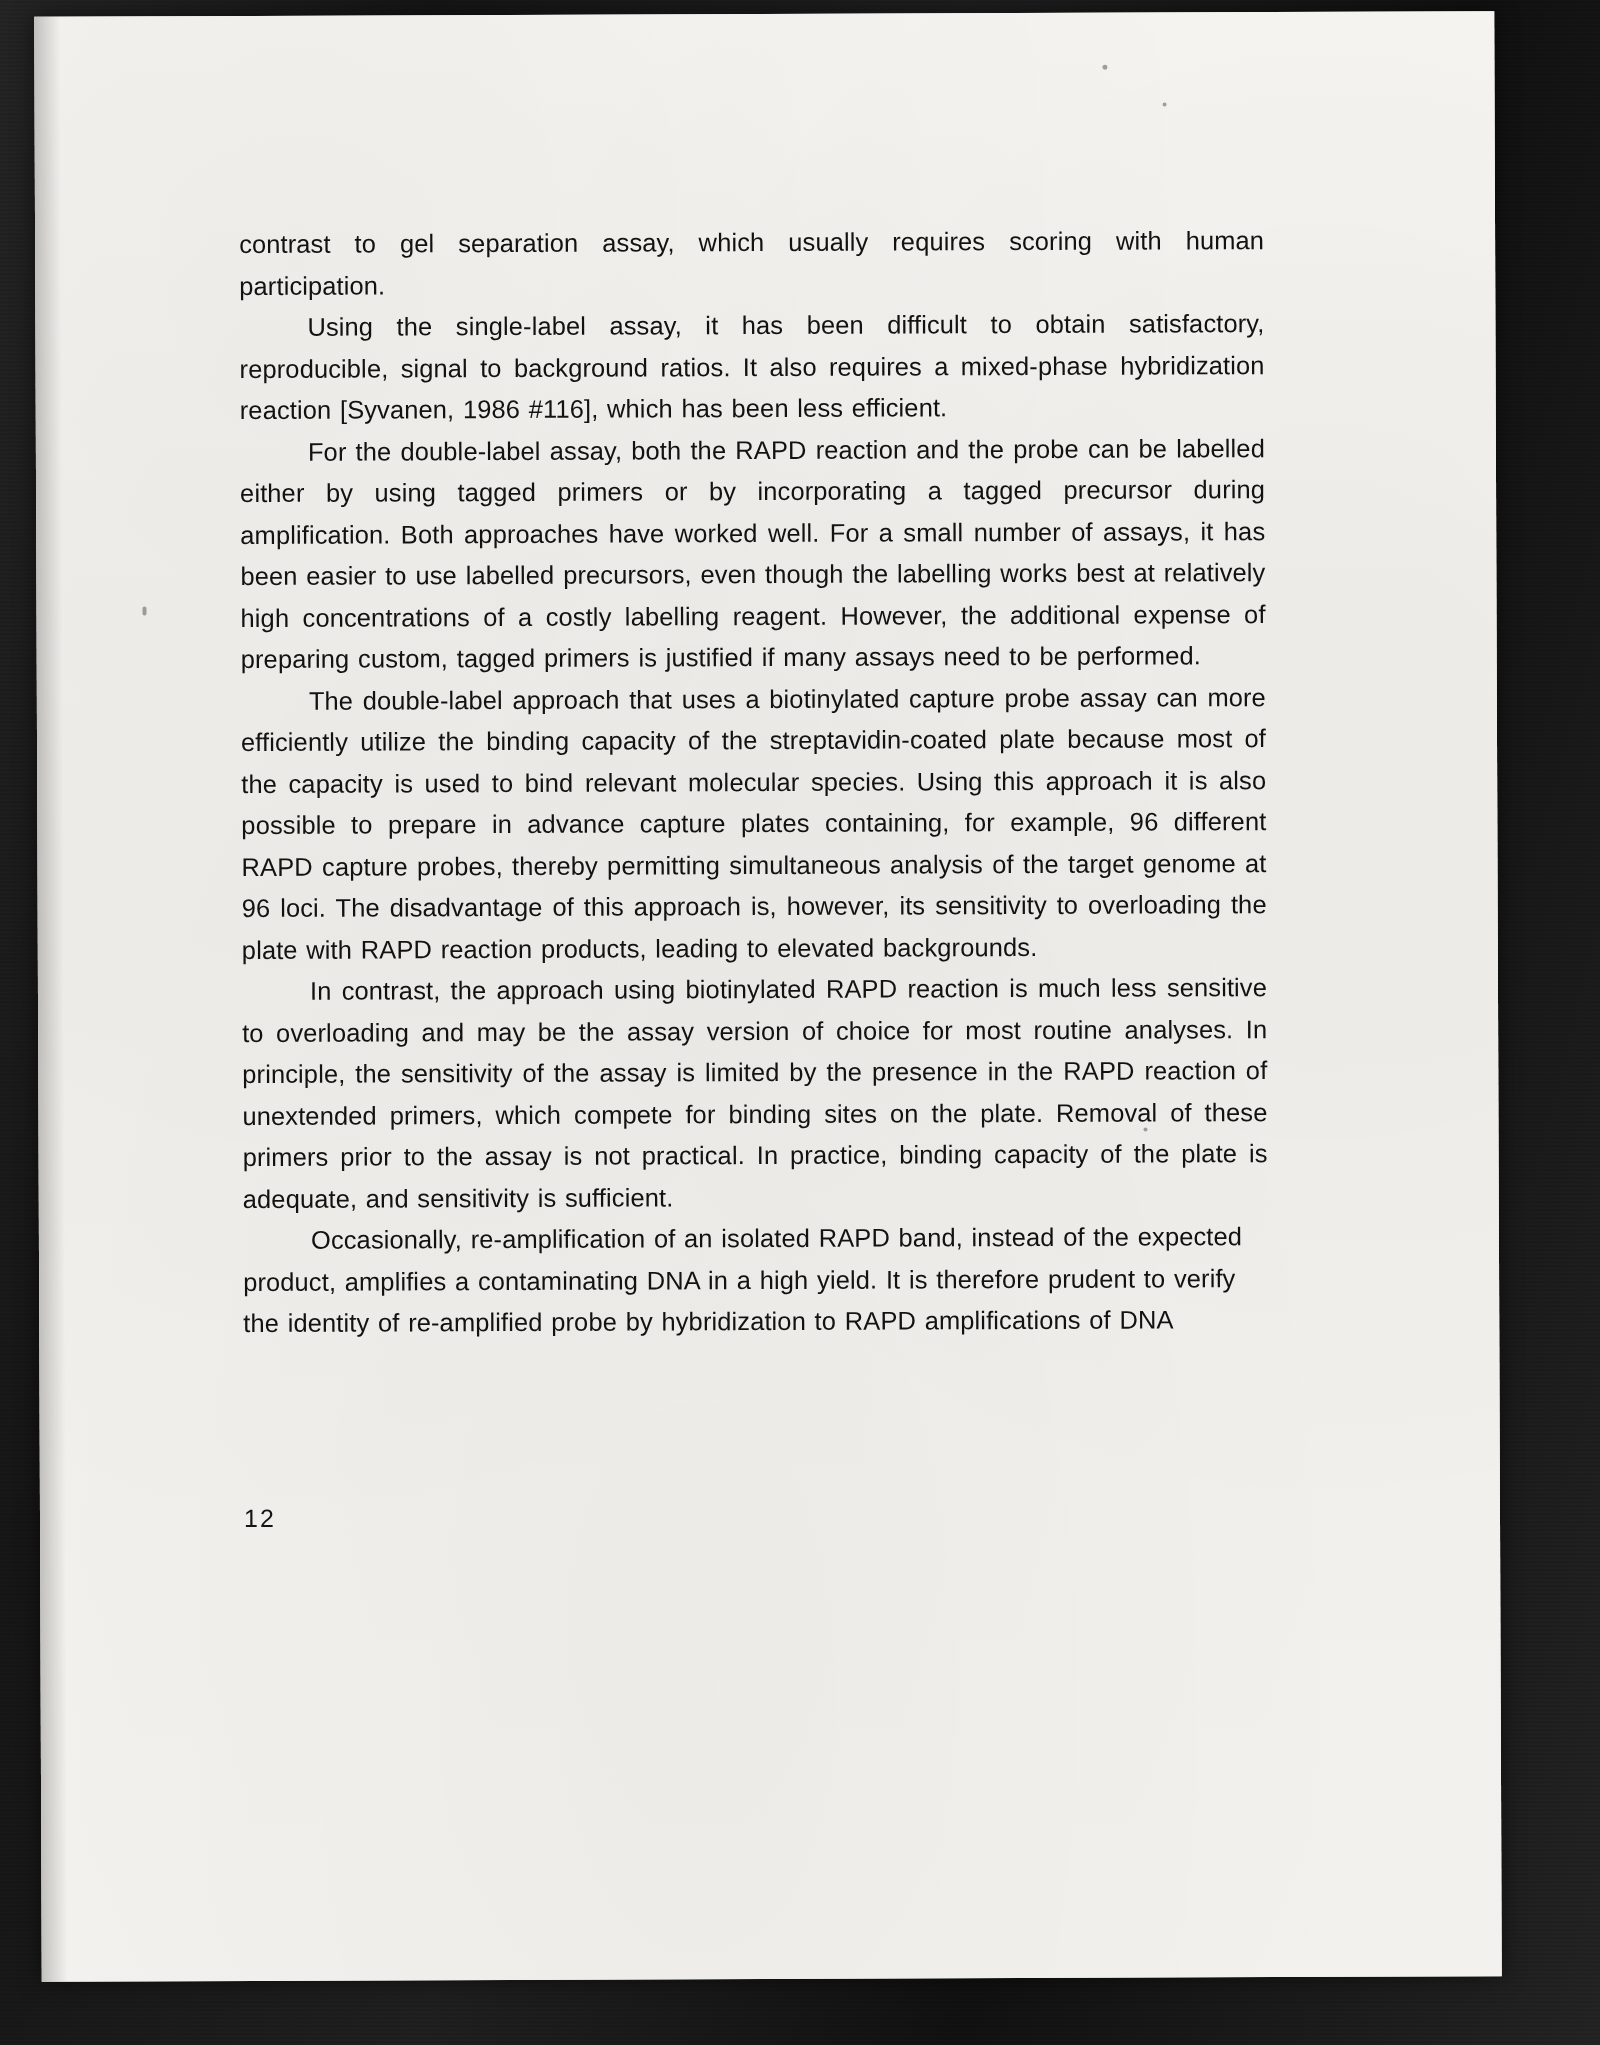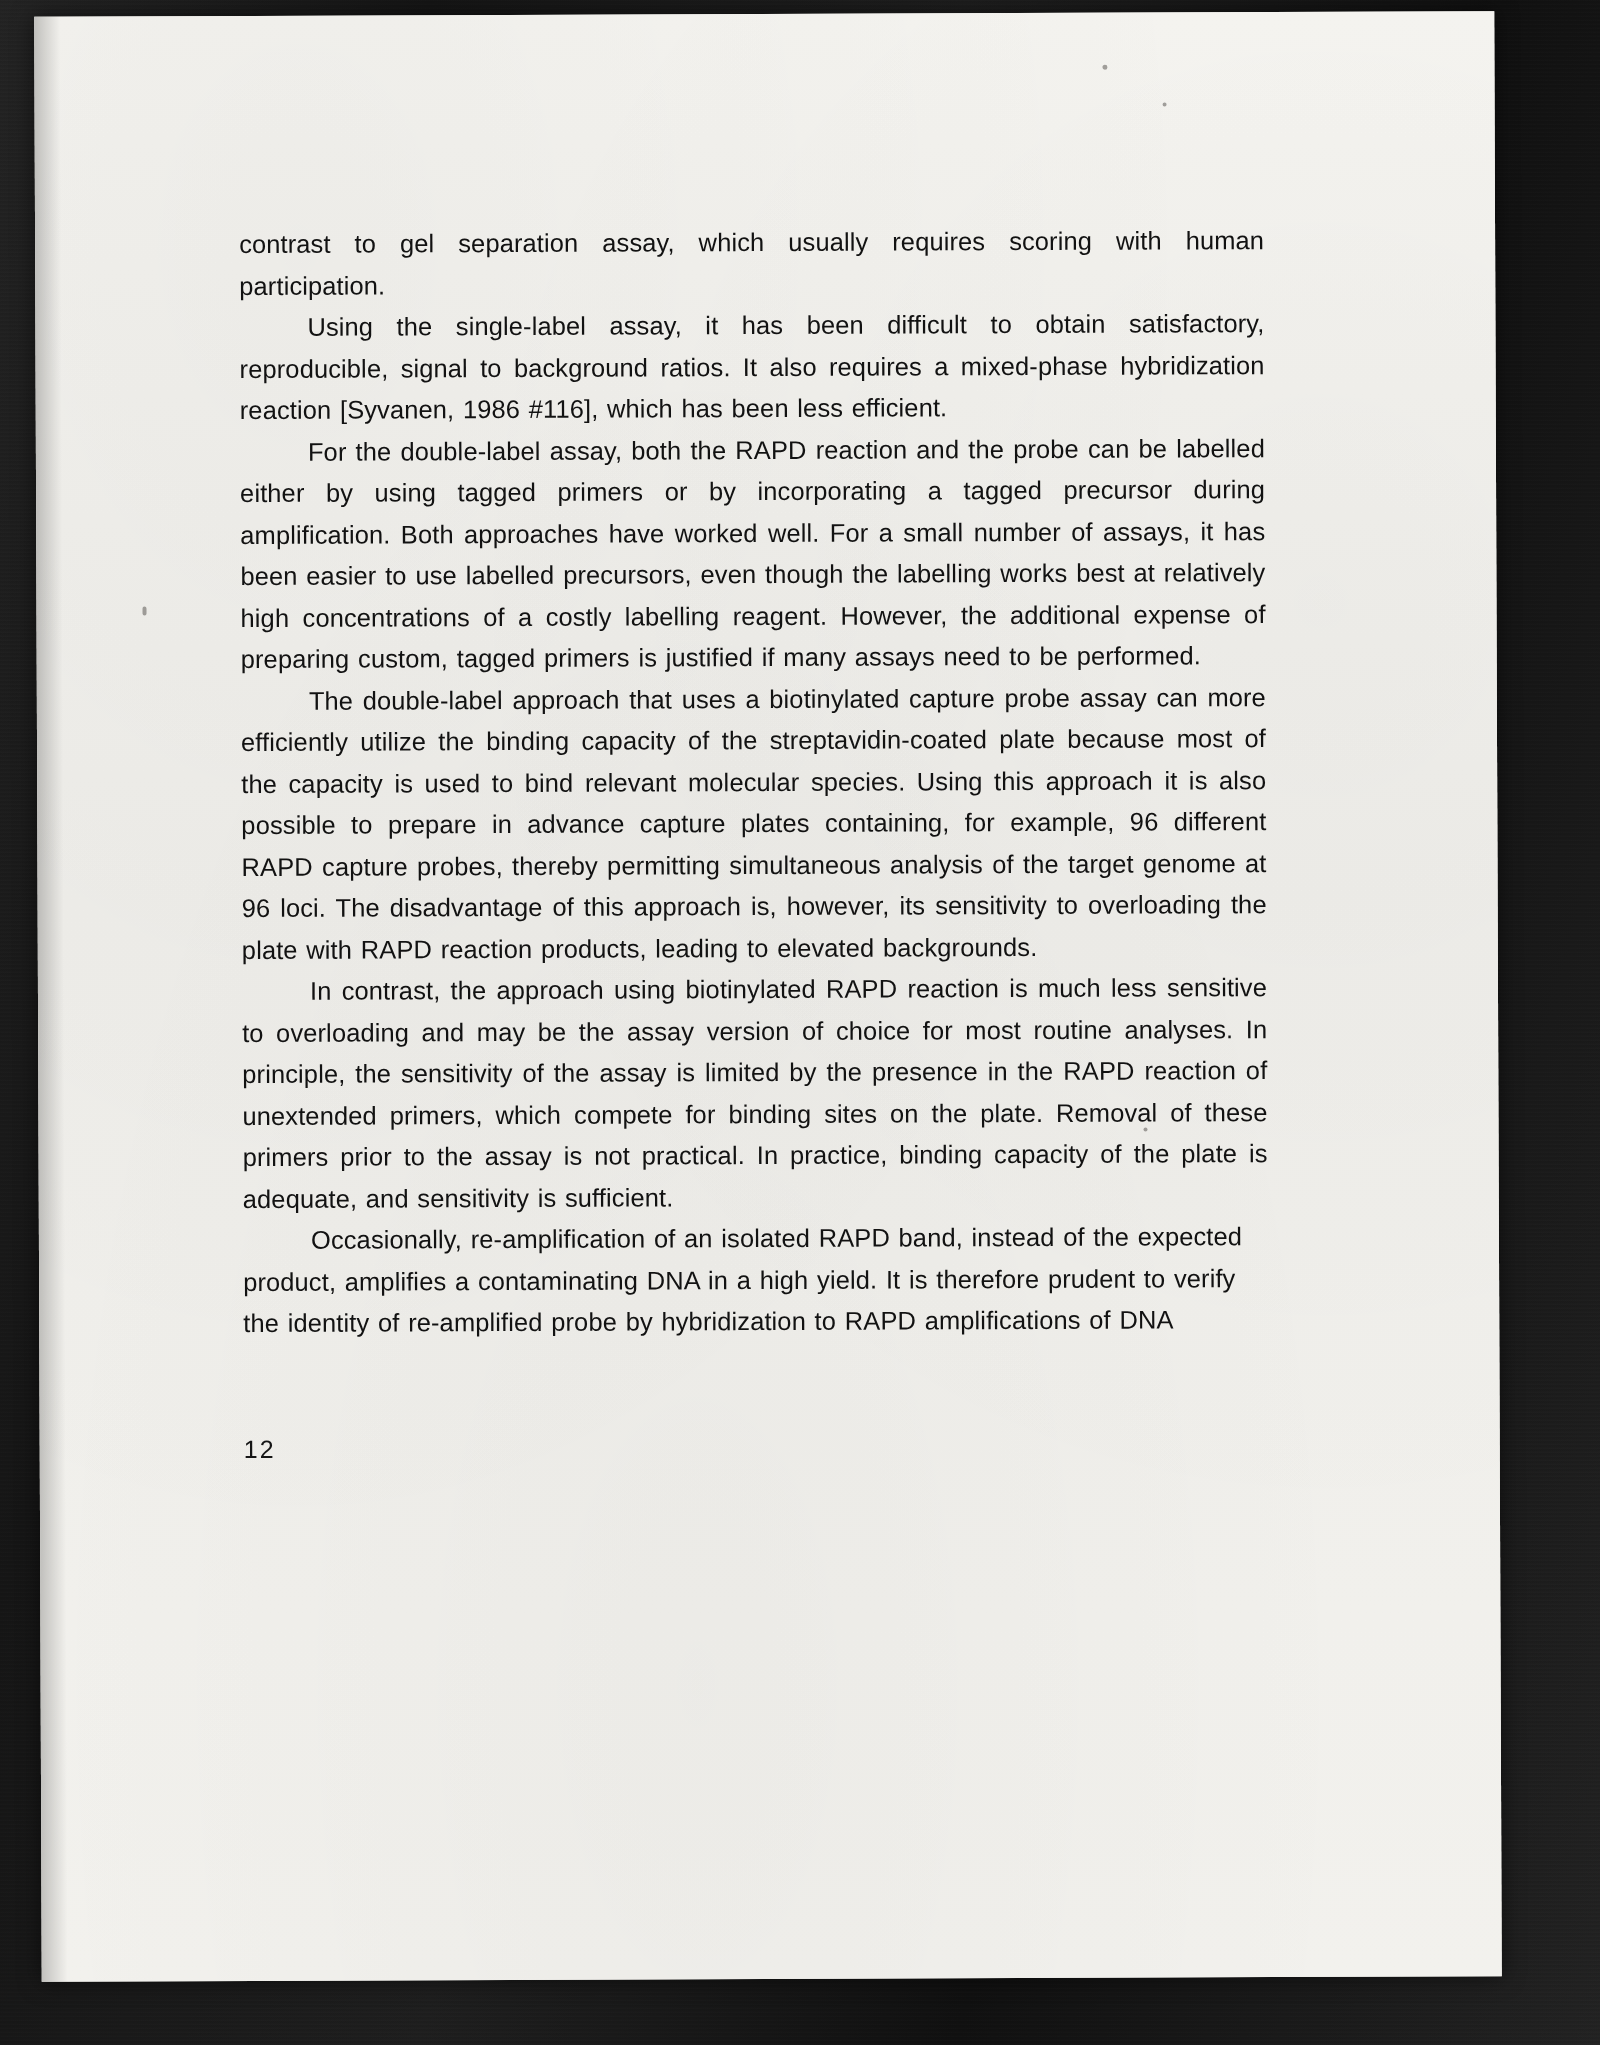--- a/index.html
+++ b/index.html
@@ -85,21 +85,21 @@
   p.para.first {
     text-indent: 0;
   }
   p.para.nojust {
     text-align: left;
   }
 
   #page-number {
     position: absolute;
     left: 204px;
-    top: 1419px;
+    top: 1488px;
     font-size: 25px;
     color: #151515;
     letter-spacing: 2px;
     z-index: 3;
   }
 
   
   .speck {
     position: absolute;
     background: #5c5a56;

